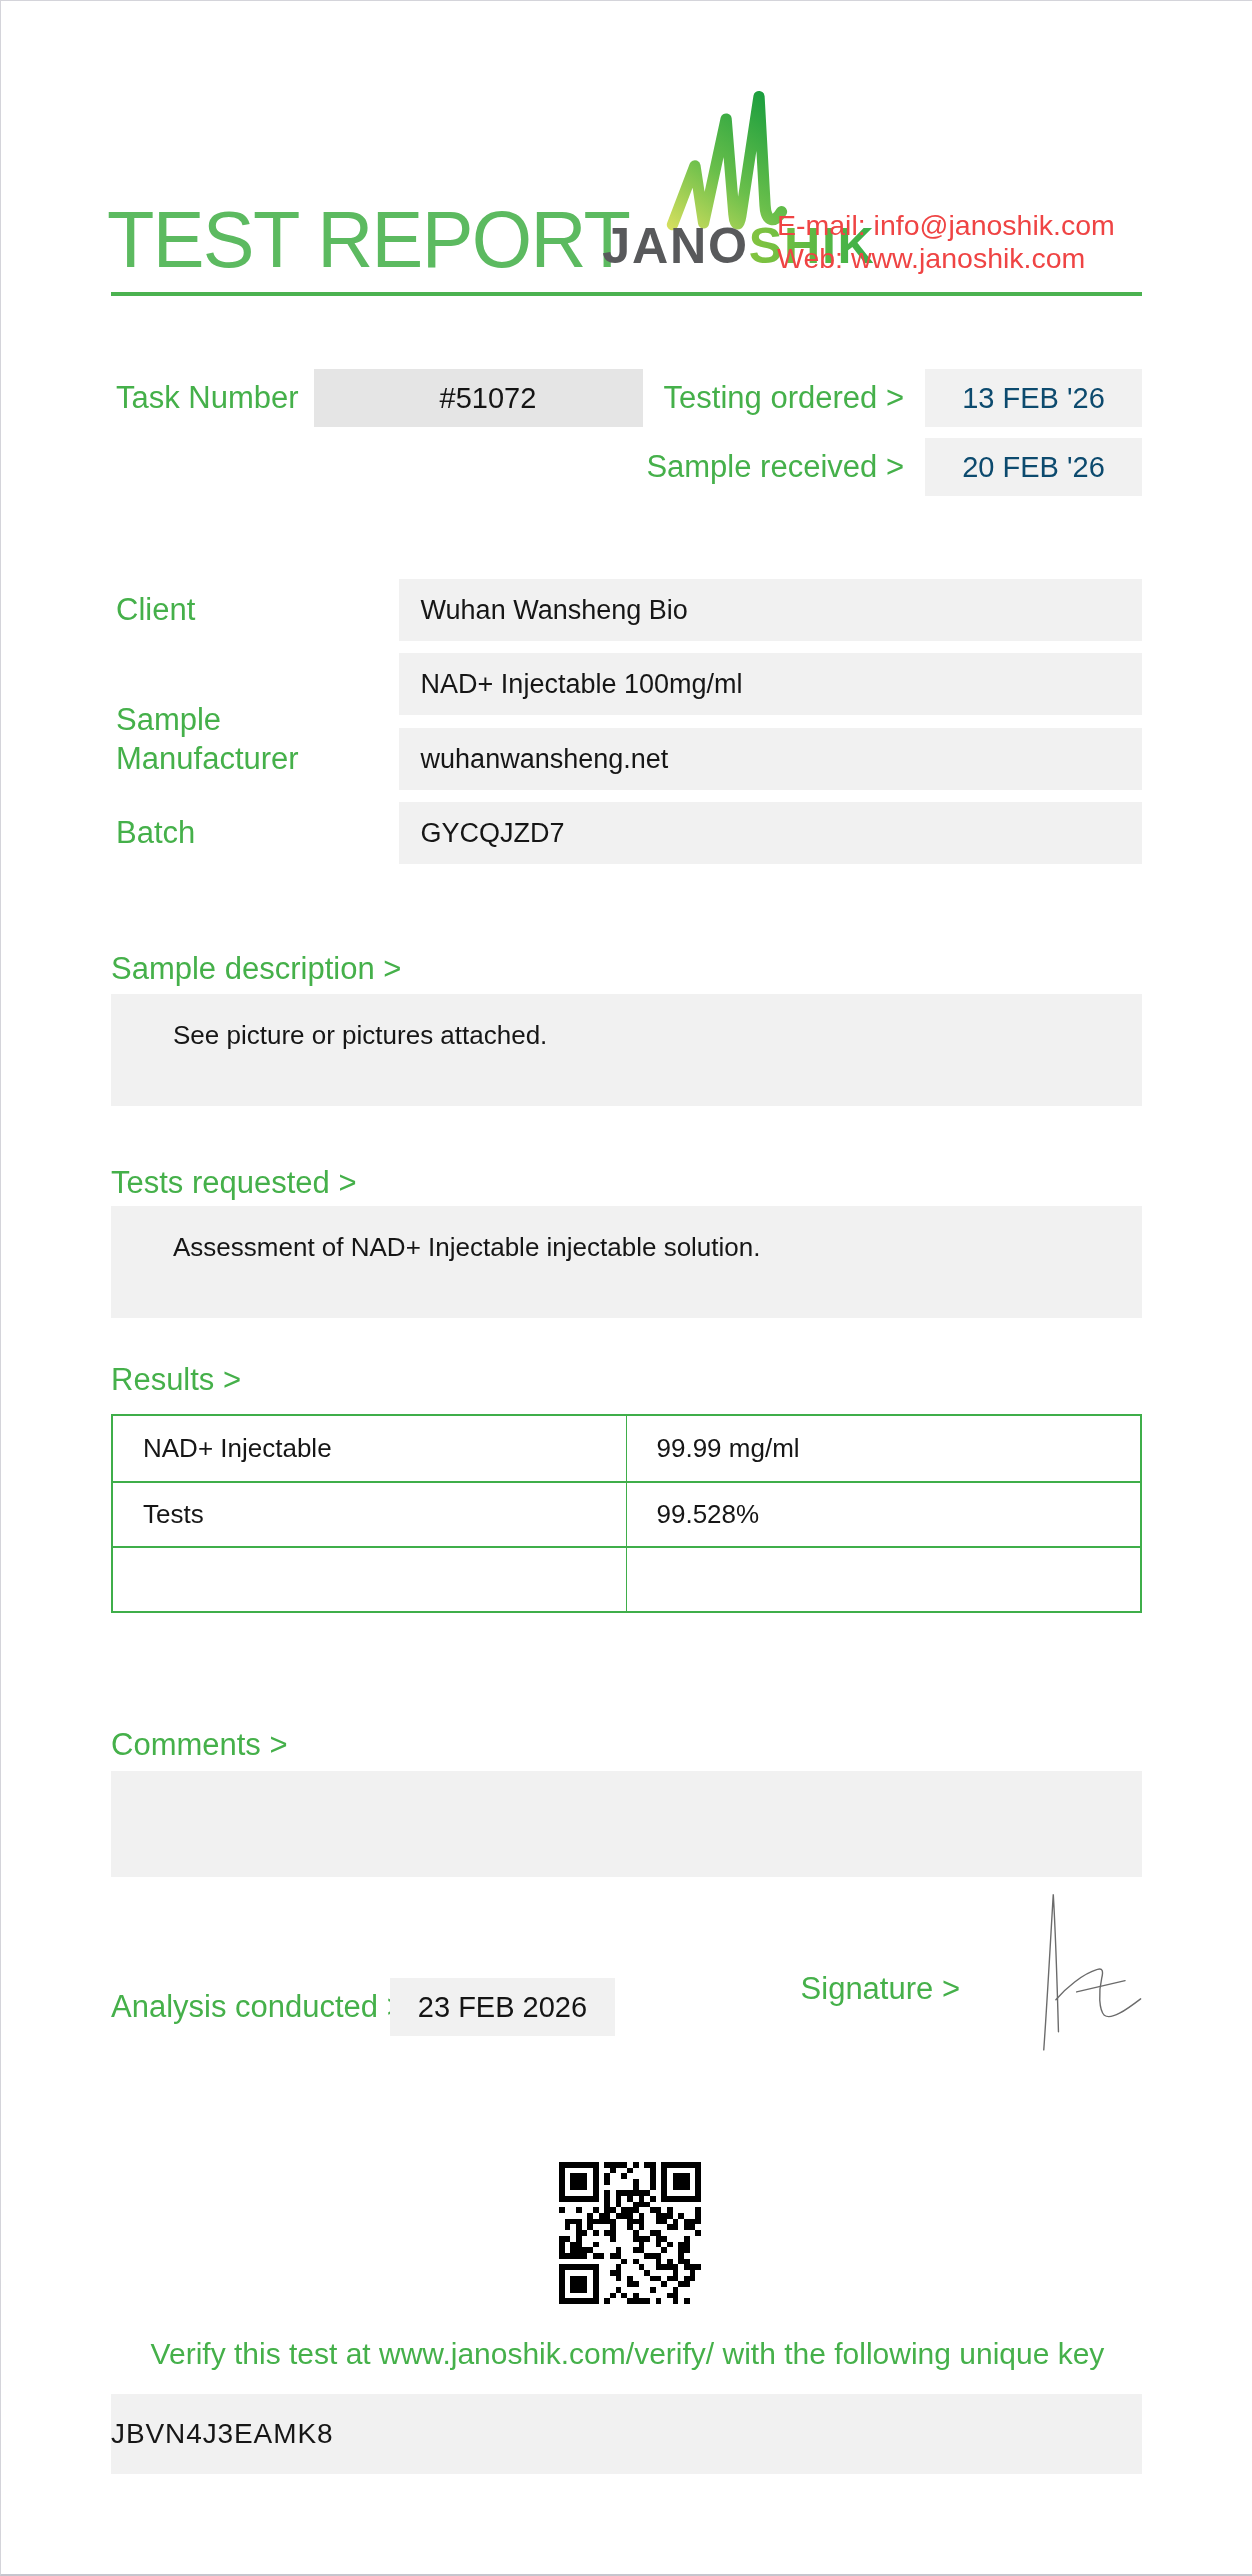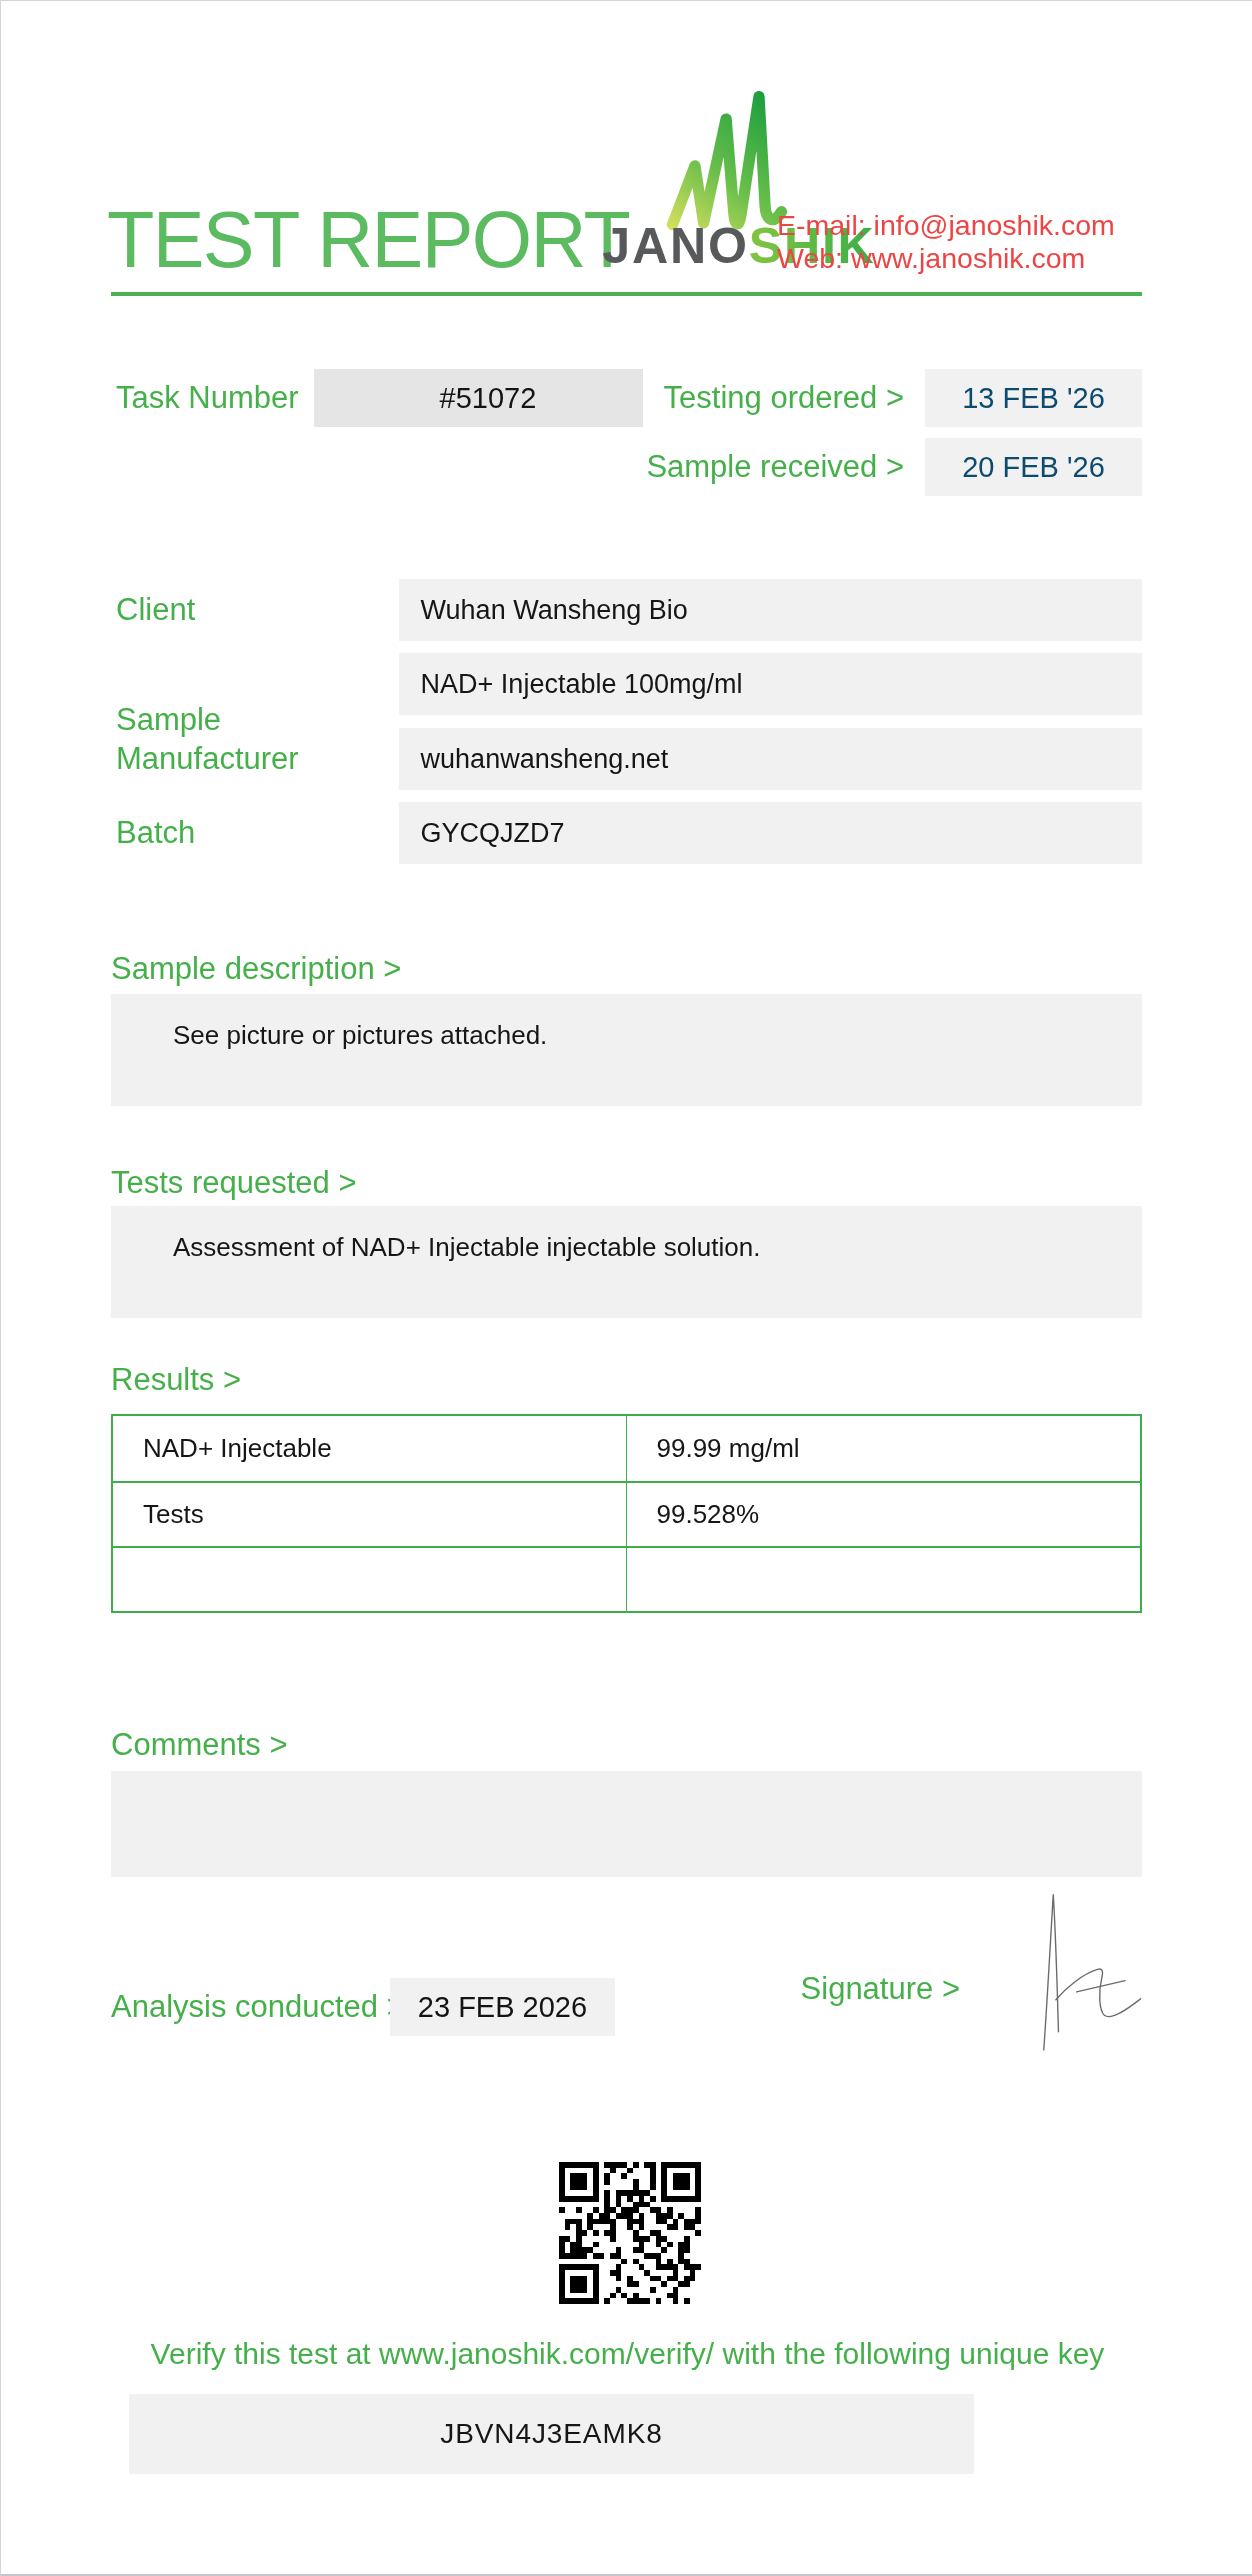--- a/index.html
+++ b/index.html
@@ -64,21 +64,21 @@
   
   .comments-box{top:1770px;height:106px;}
   .sig-label{left:727px;top:1970px;width:232px;text-align:right;}
   .sig-svg{left:1034px;top:1888px;width:117px;height:173px;}
   .ana-label{left:110px;top:1977px;height:58px;line-height:58px;}
   .ana-box{left:389px;top:1977px;width:225px;height:58px;background:#f1f1f1;text-align:center;}
   .ana-box span{line-height:58px;font-size:29px;font-weight:500;color:#141414;}
   
   .qr-svg{left:558px;top:2161px;width:142px;height:142px;}
   .verify-line{left:0;top:2336px;width:1253px;text-align:center;color:#45b04a;font-size:30px;}
-  .key-box{left:128px;top:2393px;width:845px;height:80px;background:#f1f1f1;text-align:center;}
+  .key-box{left:110px;top:2393px;width:1031px;height:80px;background:#f1f1f1;}
   .key-box span{line-height:80px;font-size:28px;color:#161616;letter-spacing:0.9px;}
 </style>
 </head>
 <body>
 
 <div class="page">
 
   <div class="abs title">TEST REPORT</div>
 
   <svg class="abs logo-svg" viewBox="0 0 320 218">

